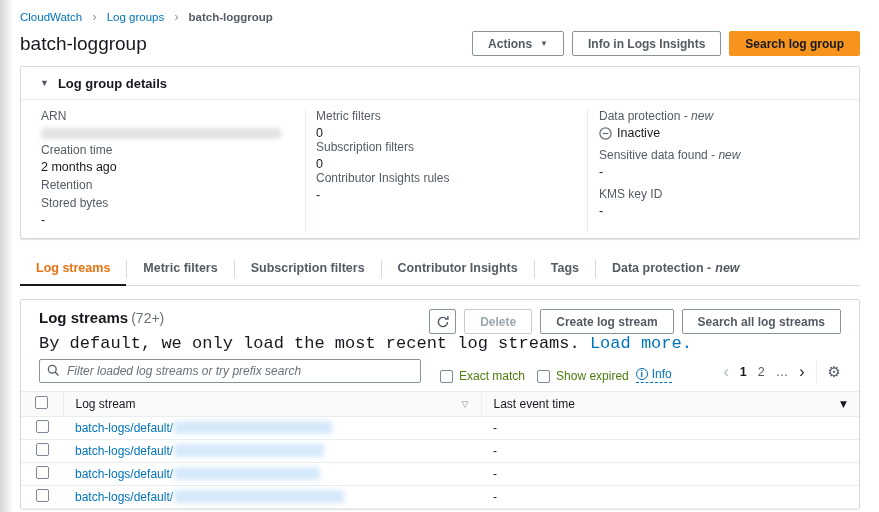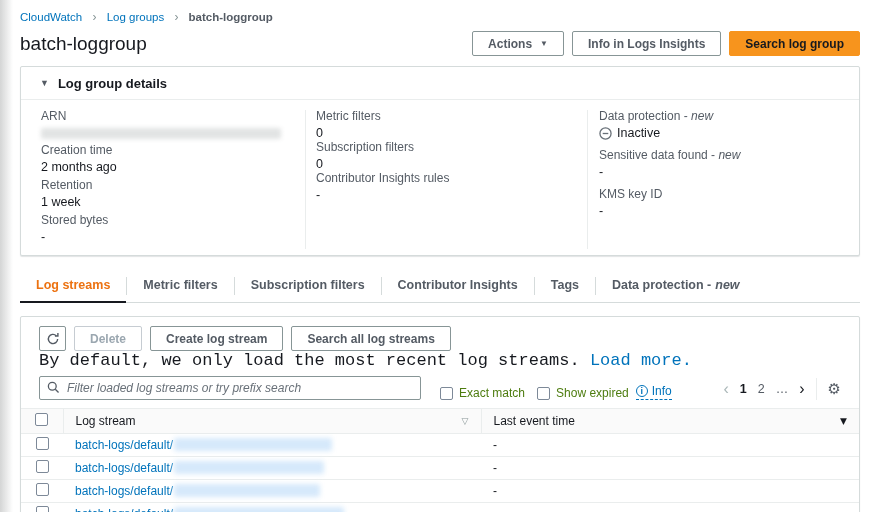--- a/index.html
+++ b/index.html
@@ -175,21 +175,20 @@
         <div class="field">
           <div class="f-label">ARN</div>
           <div class="redact-bar"></div>
         </div>
         <div class="field">
           <div class="f-label">Creation time</div>
           <div class="f-value">2 months ago</div>
         </div>
         <div class="field">
           <div class="f-label">Retention</div>
-          <div class="f-value">1 week</div>
         </div>
         <div class="field">
           <div class="f-label">Stored bytes</div>
           <div class="f-value">-</div>
         </div>
       </div>
       <div class="details-col c2">
         <div class="field">
           <div class="f-label">Metric filters</div>
           <div class="f-value">0</div>
@@ -243,20 +242,23 @@
     <span class="tab-sep"></span>
     <div class="tab">Tags</div>
     <span class="tab-sep"></span>
     <div class="tab">
       <span>Data protection -</span><span class="new">new</span>
     </div>
   </div>
 
   <section class="card panel">
     <div class="panel-header">
+      <div class="panel-title">
+        <span class="t">Log streams</span><span class="count">(72+)</span>
+      </div>
       <div class="toolbar">
         <button class="btn icon-btn">
           <svg width="14" height="14" viewBox="0 0 16 16">
             <path d="M13.3 8a5.3 5.3 0 1 1-1.6-3.8" fill="none" stroke="#545b64" stroke-width="1.6"></path>
             <path d="M13.6 1.2v3.4h-3.4" fill="none" stroke="#545b64" stroke-width="1.6"></path>
           </svg>
         </button>
         <button class="btn disabled">Delete</button>
         <button class="btn">Create log stream</button>
         <button class="btn">Search all log streams</button>

